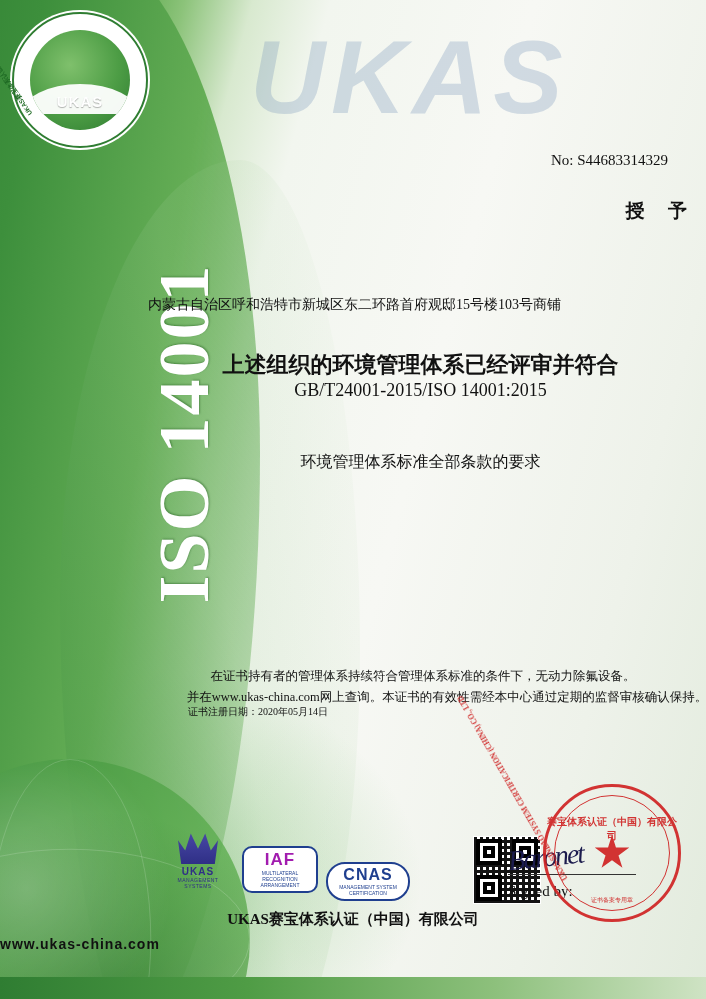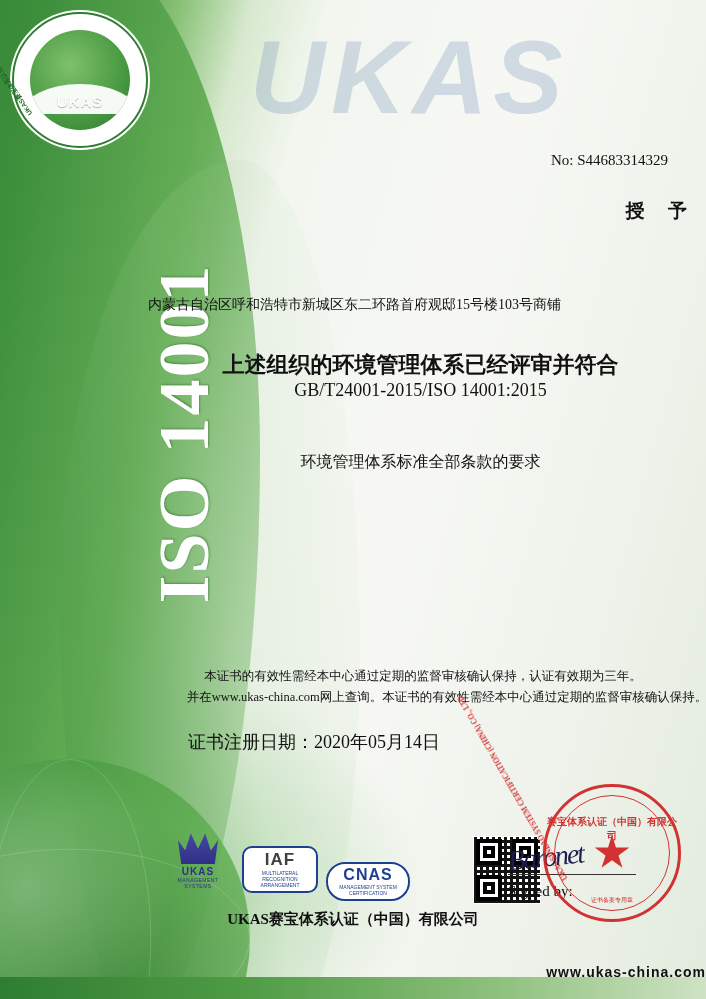--- a/index.html
+++ b/index.html
@@ -301,26 +301,26 @@
     text-align: center;
     font-family: "Liberation Serif", serif;
     font-size: 12.5px;
     color: #111111;
     margin-left: 24px;
   }
 
   .dates {
     position: absolute;
     left: 40px;
-    top: 730px;
+    top: 705px;
     width: 500px;
     display: flex;
     justify-content: space-between;
     font-family: "Liberation Serif", serif;
-    font-size: 18px;
+    font-size: 10px;
     color: #111111;
   }
 
   
   .logo-strip {
     position: absolute;
     left: 150px;
     top: 830px;
     width: 360px;
     height: 70px;
@@ -346,21 +346,21 @@
     font-size: 5px; color: #2f2f86; letter-spacing: 0.5px;
   }
   .iaf-mini {
     left: 92px; top: 16px;
     width: 72px;
     border: 2px solid #1f3f8f;
     border-radius: 10px;
     background: #fff;
     padding: 2px 0 3px;
   }
-  .iaf-mini .lbl { font-size: 17px; font-weight: bold; color: #404040; letter-spacing: 1px; text-align: center; }
+  .iaf-mini .lbl { font-size: 17px; font-weight: bold; color: #a21caf; letter-spacing: 1px; text-align: center; }
   .iaf-mini .sub { font-size: 5px; color: #1f3f8f; }
   .cnas-mini {
     left: 176px; top: 32px;
     width: 80px;
     border: 2px solid #1f3f8f;
     border-radius: 19px;
     background: #fff;
     padding: 2px 0 3px;
   }
   .cnas-mini .lbl { font-size: 16px; font-weight: bold; color: #1f3f8f; letter-spacing: 1px; }
@@ -491,27 +491,26 @@
     font-family: "Liberation Serif", serif;
     font-weight: bold;
     font-size: 15px;
     color: #111111;
   }
   .footer-url {
     position: absolute;
     left: 0;
     top: 936px;
     width: 706px;
-    text-align: right;
+    text-align: left;
     font-family: "Liberation Sans", sans-serif;
     font-weight: bold;
     font-size: 14px;
     letter-spacing: 1px;
     color: #111111;
-    margin-top: 28px;
   }
   .footer-bar {
     position: absolute;
     left: 0;
     bottom: 0;
     width: 706px;
     height: 22px;
     background: linear-gradient(90deg, #2f7d32 0%, #4f9c45 35%, #8dc07c 70%, #cfe3c4 100%);
   }
 </style>
@@ -546,21 +545,21 @@
     <div class="grant">授 予</div>
 
 
     <div class="address">内蒙古自治区呼和浩特市新城区东二环路首府观邸15号楼103号商铺</div>
 
     <div class="conform1">上述组织的环境管理体系已经评审并符合</div>
     <div class="standard">GB/T24001-2015/ISO 14001:2015</div>
     <div class="conform2">环境管理体系标准全部条款的要求</div>
 
 
-    <div class="note1">本证书的有效性需经本中心通过定期的监督审核确认保持，认证有效期为三年。</div>
+    <div class="note1">在证书持有者的管理体系持续符合管理体系标准的条件下，无动力除氟设备。</div>
     <div class="note2">并在www.ukas-china.com网上查询。本证书的有效性需经本中心通过定期的监督审核确认保持。</div>
 
     <div class="dates">
       <div>
         <span>证书注册日期：</span><span>2020年05月14日</span>
       </div>
     </div>
 
   </div>
 

